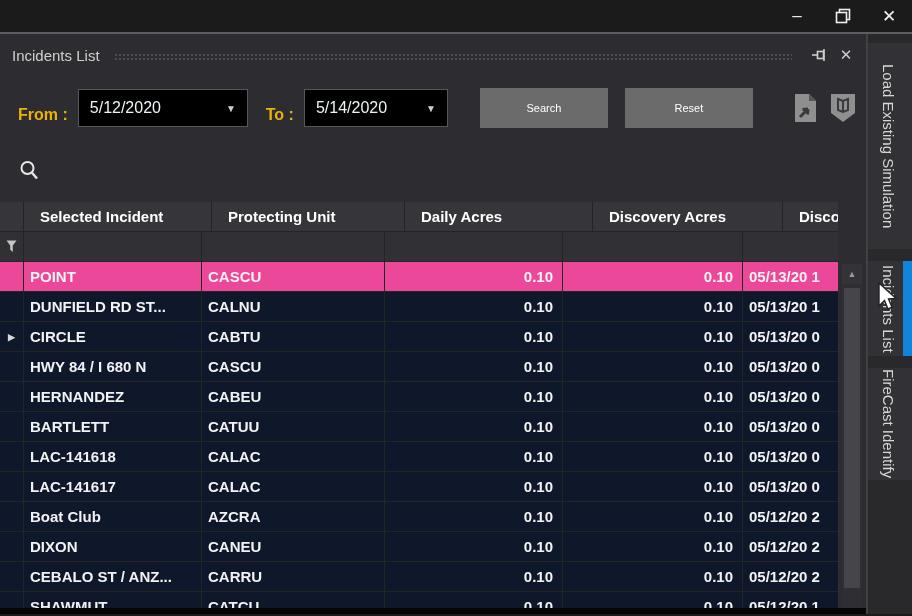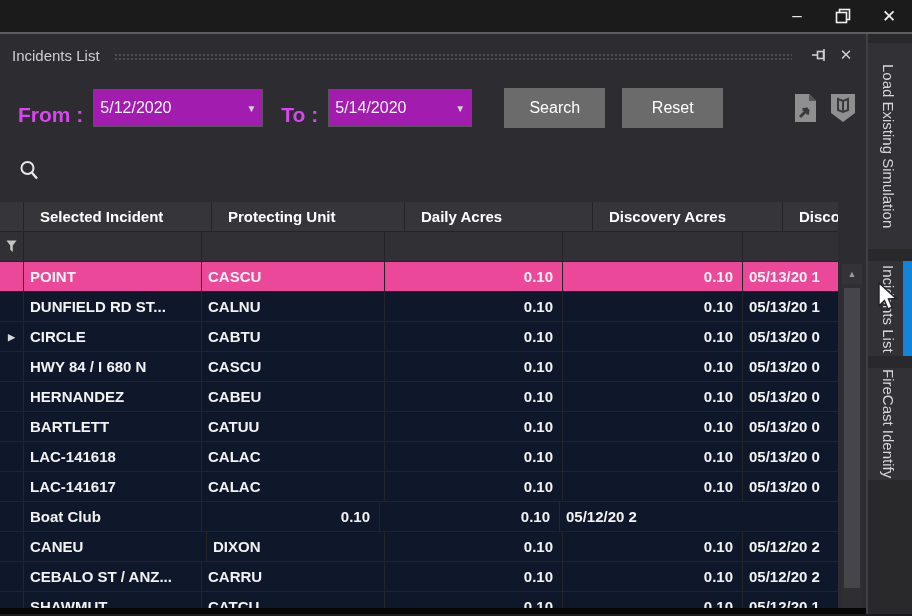--- a/index.html
+++ b/index.html
@@ -22,27 +22,27 @@
   .panel-header { height:30px; display:flex; align-items:center; padding:0 10px 0 12px; }
   .panel-title { color:#cfcfcf; font-size:15px; white-space:nowrap; }
   .grip { flex:1; height:9px; margin:4px 12px 0 14px;
     background-image: radial-gradient(circle, #4f4f52 1px, rgba(0,0,0,0) 1.1px);
     background-size:4px 4px; }
   .panel-header .hicon { width:20px; height:20px; display:flex; align-items:center;
     justify-content:center; color:#cfcfcf; font-size:15px; margin-left:6px; }
 
   
   .filterbar { display:flex; align-items:center; margin-top:18px; height:40px; padding-left:18px; }
-  .flabel { color:#d946ef; font-size:21px; font-weight:600; white-space:nowrap;margin-top:14px; }
-  .combo { width:170px; height:38px; background:#a21caf; border:1px solid #56565c;
-    display:flex; align-items:center; padding:0 6px; margin-left:10px; }
+  .flabel { color:#eab308; font-size:16px; font-weight:600; white-space:nowrap;margin-top:14px; }
+  .combo { width:170px; height:38px; background:#000000; border:1px solid #56565c;
+    display:flex; align-items:center; padding:0 11px; margin-left:10px; }
   .combo .val { flex:1; color:#eef3f6; font-size:16px; }
   .combo .caret { color:#d0d0d0; font-size:10px; }
-  .btn { width:101px; height:40px; background:#6b6b6b; border:none; color:#ffffff;
-    font-size:16px; font-family:"Liberation Sans", sans-serif; }
+  .btn { width:128px; height:40px; background:#6b6b6b; border:none; color:#ffffff;
+    font-size:11px; font-family:"Liberation Sans", sans-serif; }
   .btn.search { margin-left:32px; }
   .btn.reset { margin-left:17px; }
   .filter-icons { margin-left:auto; margin-right:8px; display:flex; align-items:center; gap:8px; }
   .filter-icons .ficon { width:30px; height:34px; display:flex; align-items:center; justify-content:center; }
 
   
   .groupbar { margin-top:24px; height:40px; display:flex; align-items:center;
     padding:0 16px 0 18px; }
   .grouptext { color:#a3a3a3; font-size:15px; flex:1; }
 
@@ -245,28 +245,29 @@
               <div class="cell col-indicator"></div>
               <div class="cell col-incident">LAC-141617</div>
               <div class="cell col-unit">CALAC</div>
               <div class="cell col-daily num">0.10</div>
               <div class="cell col-disc num">0.10</div>
               <div class="cell col-time">05/13/20 0</div>
             </div>
             <div class="grid-row">
               <div class="cell col-indicator"></div>
               <div class="cell col-incident">Boat Club</div>
+              <div class="cell col-unit">AZCRA</div>
               <div class="cell col-daily num">0.10</div>
               <div class="cell col-disc num">0.10</div>
               <div class="cell col-time">05/12/20 2</div>
             </div>
             <div class="grid-row">
               <div class="cell col-indicator"></div>
+              <div class="cell col-incident">DIXON</div>
               <div class="cell col-unit">CANEU</div>
-              <div class="cell col-incident">DIXON</div>
               <div class="cell col-daily num">0.10</div>
               <div class="cell col-disc num">0.10</div>
               <div class="cell col-time">05/12/20 2</div>
             </div>
             <div class="grid-row">
               <div class="cell col-indicator"></div>
               <div class="cell col-incident">CEBALO ST / ANZ...</div>
               <div class="cell col-unit">CARRU</div>
               <div class="cell col-daily num">0.10</div>
               <div class="cell col-disc num">0.10</div>

